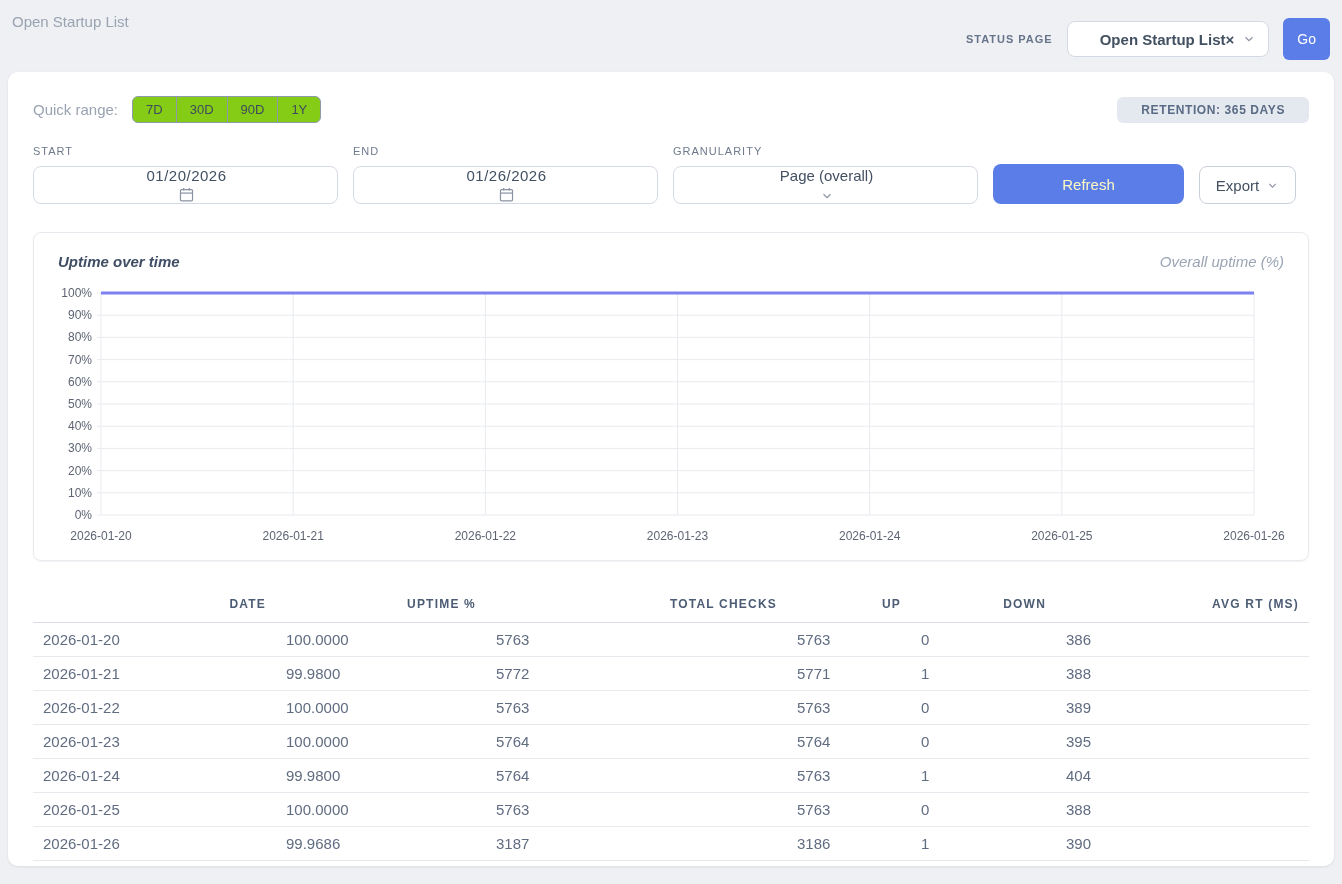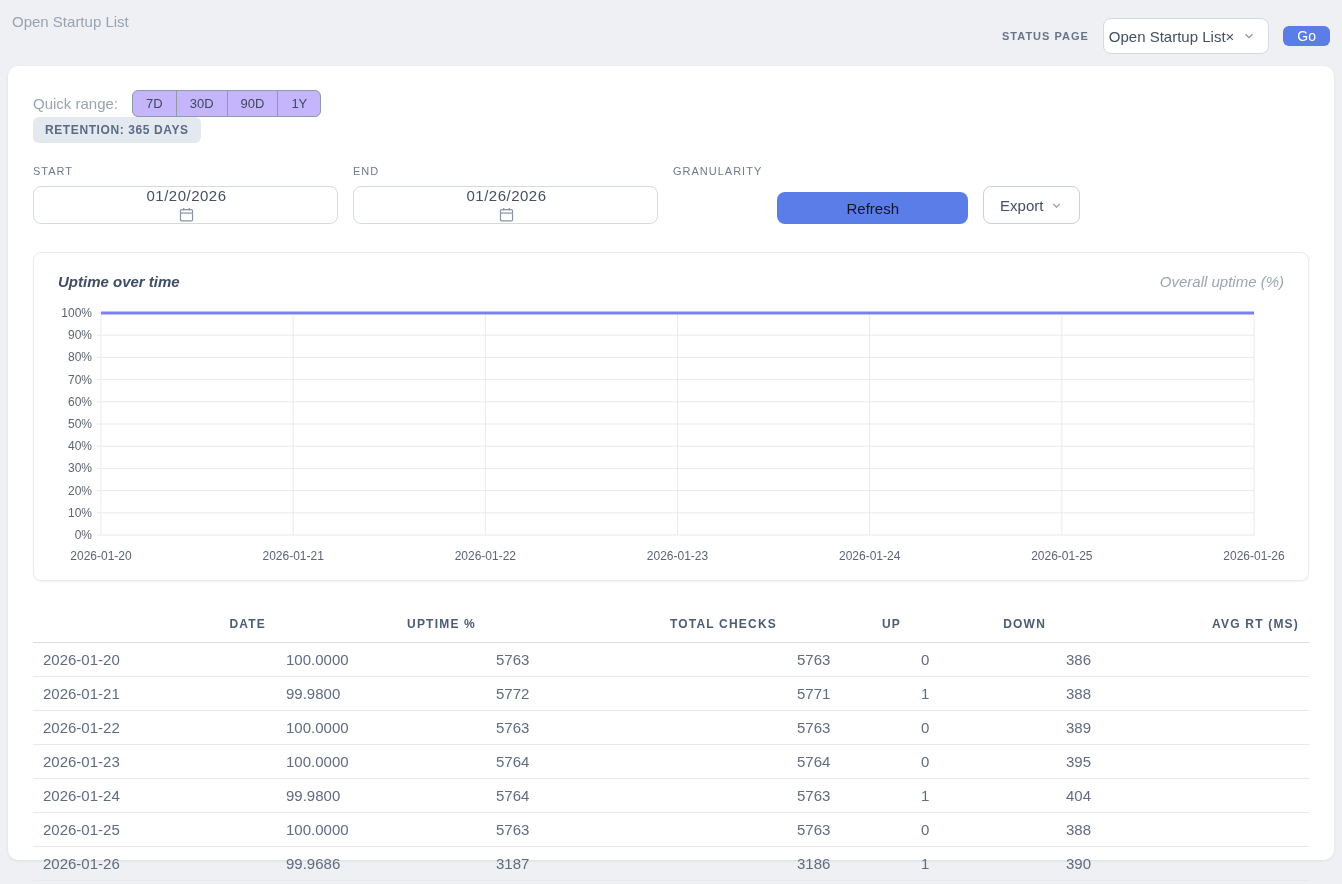--- a/index.html
+++ b/index.html
@@ -11,60 +11,60 @@
     padding:10px 8px 0 8px;
   }
   
   .topbar { display:flex; justify-content:space-between; align-items:flex-start; padding:0 4px 12px 4px; }
   .page-title { font-size:26px; font-weight:700; color:#3c4b61; letter-spacing:.2px; }
   .page-subtitle { font-size:15px; color:#9aa3b2; margin-top:3px; }
   .topbar-right { display:flex; align-items:center; gap:14px; margin-top:8px; }
   .status-label { font-size:11px; font-weight:700; letter-spacing:1px; color:#67748b; }
   .status-select {
     display:flex; align-items:center; gap:8px; background:#fff;
-    border:1px solid #d4dae3; border-radius:8px; height:36px; padding:0 12px 0 5px;
-    font-size:15px; color:#425062; cursor:pointer; min-width:160px; justify-content:space-between;
+    border:1px solid #d4dae3; border-radius:8px; height:36px; padding:0 12px 0 32px;
+    font-size:15px; color:#425062; cursor:pointer; min-width:160px; justify-content:space-between;font-weight:bold;
   }
   .btn-go {
     background:#5b7de8; color:#fff; font-size:14px; border:none; border-radius:6px;
-    height:20px; padding:0 14px; cursor:pointer;
+    height:42px; padding:0 14px; cursor:pointer;
   }
   .chev { stroke:#8b93a3; fill:none; stroke-width:2; }
   
   .panel {
     background:#fff; border-radius:10px; box-shadow:0 1px 3px rgba(16,24,40,.08);
     padding:24px 25px 18px 25px; height:794px;
   }
-  .row-quick { display:flex; align-items:flex-start; justify-content:space-between; margin-bottom:22px;flex-direction:column; }
+  .row-quick { display:flex; align-items:flex-end; justify-content:space-between; margin-bottom:22px; }
   .quick-left { display:flex; align-items:center; gap:14px; }
   .quick-label { font-size:15px; color:#9aa3b2; }
   .seg-group { display:flex; }
   .seg-btn {
-    background:#c4b5fd; border:1px solid #8e99a9; color:#3f4a5a; font-size:13px;
+    background:#84cc16; border:1px solid #8e99a9; color:#3f4a5a; font-size:13px;
     padding:5px 13px; cursor:pointer; margin-left:-1px;
   }
   .seg-btn:first-child { border-radius:6px 0 0 6px; margin-left:0; }
   .seg-btn:last-child { border-radius:0 6px 6px 0; }
   .retention-badge {
     background:#e4e8ef; color:#5a6b85; font-size:12px; font-weight:700;
-    letter-spacing:.6px; border-radius:6px; padding:6px 12px;
+    letter-spacing:.6px; border-radius:6px; padding:6px 24px;
   }
   
   .row-form { display:flex; gap:15px; margin-bottom:28px; }
   .field { display:flex; flex-direction:column; }
   .field-label { font-size:11px; letter-spacing:1px; color:#6e7a8c; margin-bottom:9px; }
   .input-box {
     width:305px; height:38px; background:#fff; border:1px solid #d4dae3; border-radius:8px;
     display:flex; align-items:center; justify-content:space-between; padding:0 12px 0 14px;
     font-size:15px; color:#425062; letter-spacing:.5px; cursor:text;flex-direction:column;
   }
   .select-box { cursor:pointer; letter-spacing:0; }
   .cal-icon line, .cal-icon rect { stroke:#8b93a3; fill:none; stroke-width:1.7; }
   .btn-refresh {
-    width:191px; height:32px; background:#5b7de8; color:#0f172a; font-size:15px;
+    width:191px; height:40px; background:#5b7de8; color:#fef9c3; font-size:15px;
     border:none; border-radius:8px; cursor:pointer; align-self:flex-end;
   }
   .btn-export {
     width:97px; height:38px; background:#fff; color:#425062; font-size:15px;
     border:1px solid #c9d0da; border-radius:8px; cursor:pointer; align-self:flex-end;
     display:flex; align-items:center; justify-content:center; gap:7px;
   }
   
   .chart-card {
     border:1px solid #e8eaef; border-radius:8px; box-shadow:0 1px 2px rgba(16,24,40,.05);
@@ -140,20 +140,26 @@
         <svg class="cal-icon" width="17" height="17" viewBox="0 0 24 24">
             <rect x="3.5" y="5" width="17" height="16" rx="1.5"></rect>
             <line x1="3.5" y1="10" x2="20.5" y2="10"></line>
             <line x1="8" y1="2.8" x2="8" y2="6.5"></line>
             <line x1="16" y1="2.8" x2="16" y2="6.5"></line>
           </svg>
       </div>
     </div>
     <div class="field">
       <span class="field-label">GRANULARITY</span>
+      <div class="input-box select-box">
+        <span>Page (overall)</span>
+        <svg class="chev" width="14" height="14" viewBox="0 0 24 24">
+            <polyline points="6 9 12 15 18 9"></polyline>
+          </svg>
+      </div>
     </div>
     <button class="btn-refresh">Refresh</button>
     <button class="btn-export">
       <span>Export</span>
       <svg class="chev" width="13" height="13" viewBox="0 0 24 24">
           <polyline points="6 9 12 15 18 9"></polyline>
         </svg>
     </button>
   </div>
 

